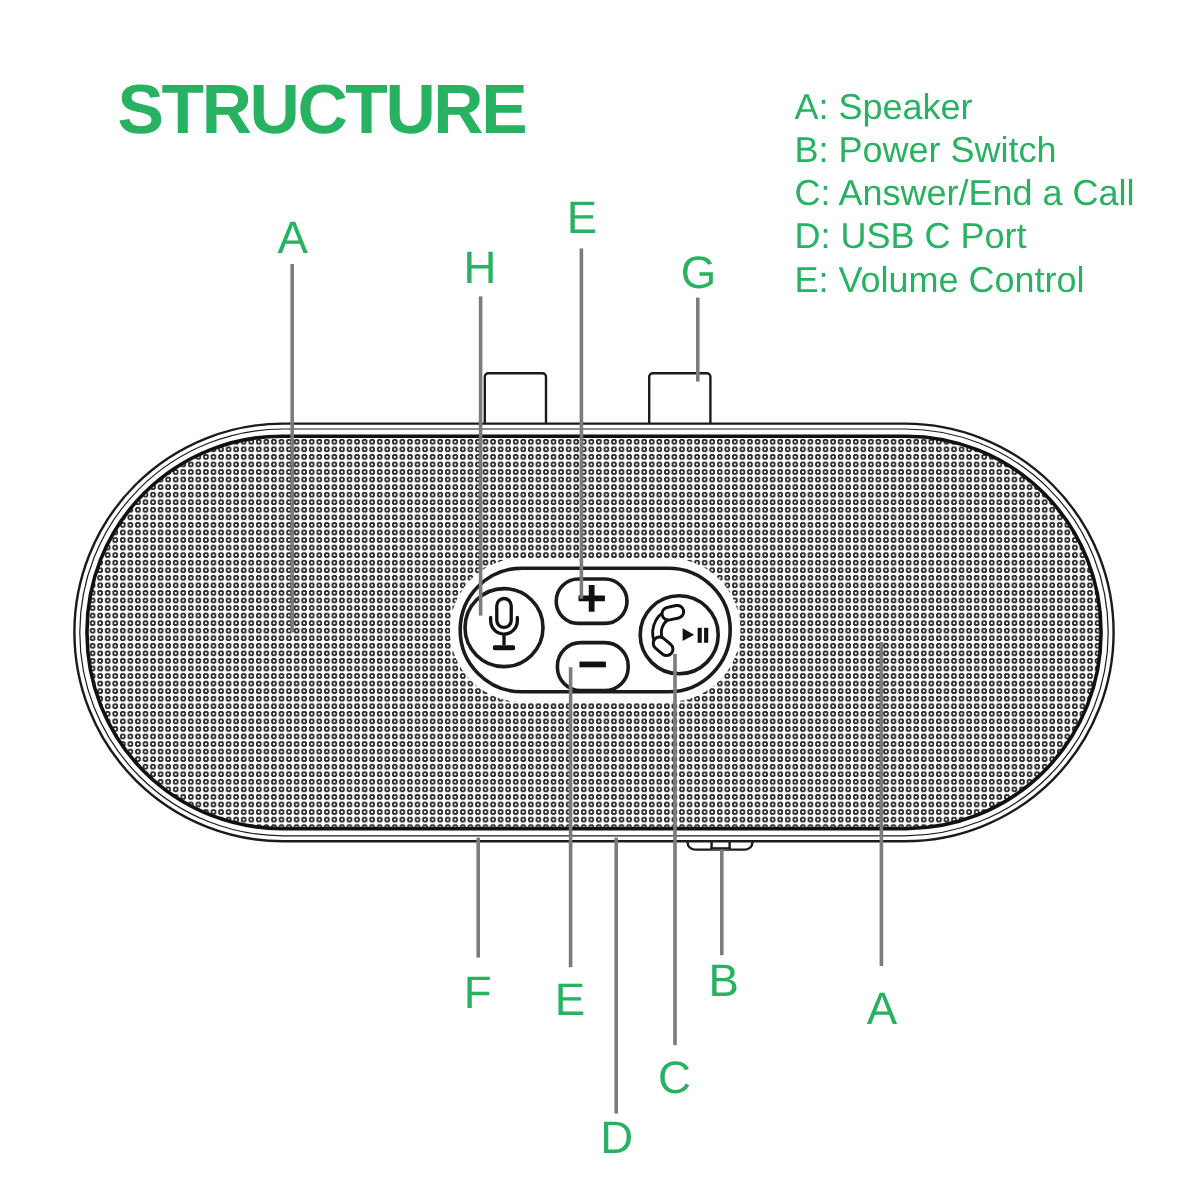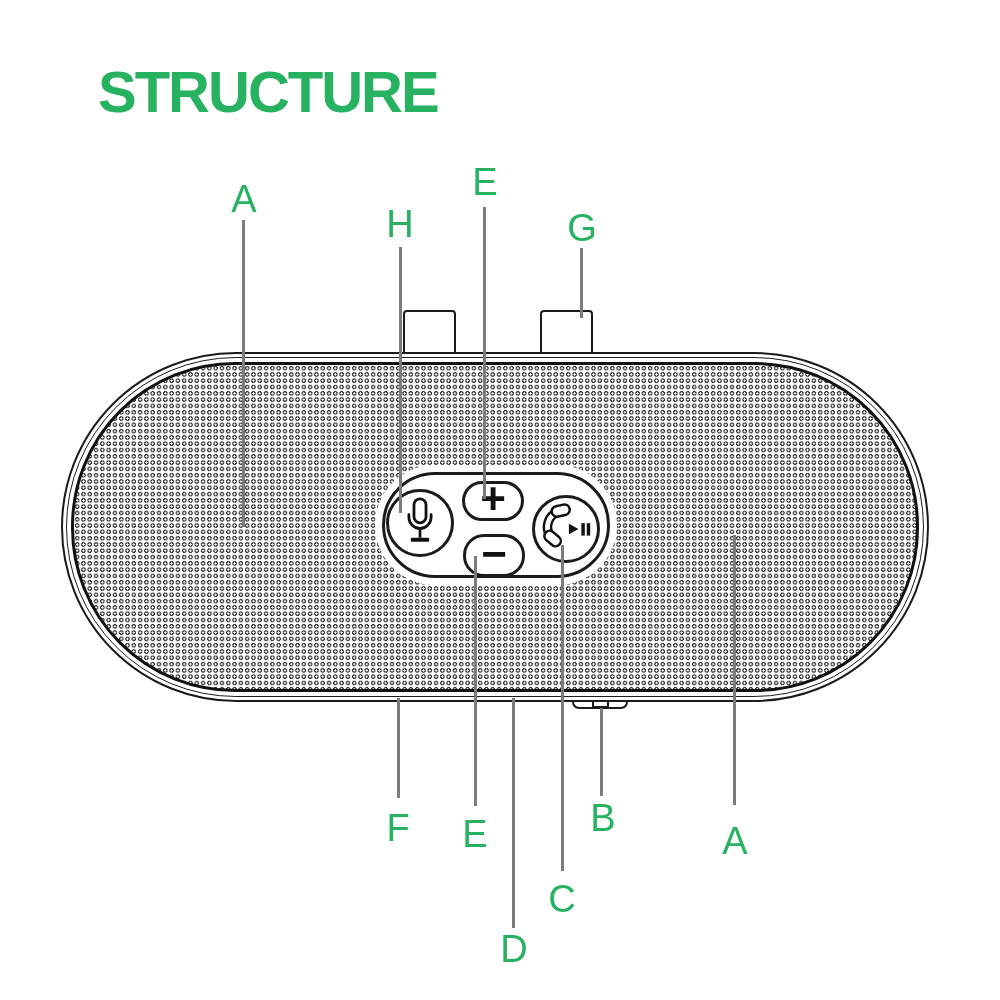--- a/index.html
+++ b/index.html
@@ -83,20 +83,27 @@
   .btn-minus{left:463px;top:534px;width:62px;height:43px;border-radius:21px;}
   .pm{font-size:44px;font-weight:bold;color:#111;line-height:0;padding-bottom:4px;}
 </style>
 </head>
 <body>
 
 <div id="stage">
 
   <div class="title">STRUCTURE</div>
 
+  <div class="legend right">
+    <div>A: Speaker</div>
+    <div>B: Power Switch</div>
+    <div>C: Answer/End a Call</div>
+    <div>D: USB C Port</div>
+    <div>E: Volume Control</div>
+  </div>
 
   <div class="call" style="left:244px;top:180px;">A</div>
   <div class="call" style="left:400px;top:205px;">H</div>
   <div class="call" style="left:485px;top:163px;">E</div>
   <div class="call" style="left:582px;top:209px;">G</div>
   <div class="call" style="left:398px;top:809px;">F</div>
   <div class="call" style="left:475px;top:815px;">E</div>
   <div class="call" style="left:603px;top:799px;">B</div>
   <div class="call" style="left:735px;top:822px;">A</div>
   <div class="call" style="left:562px;top:880px;">C</div>

